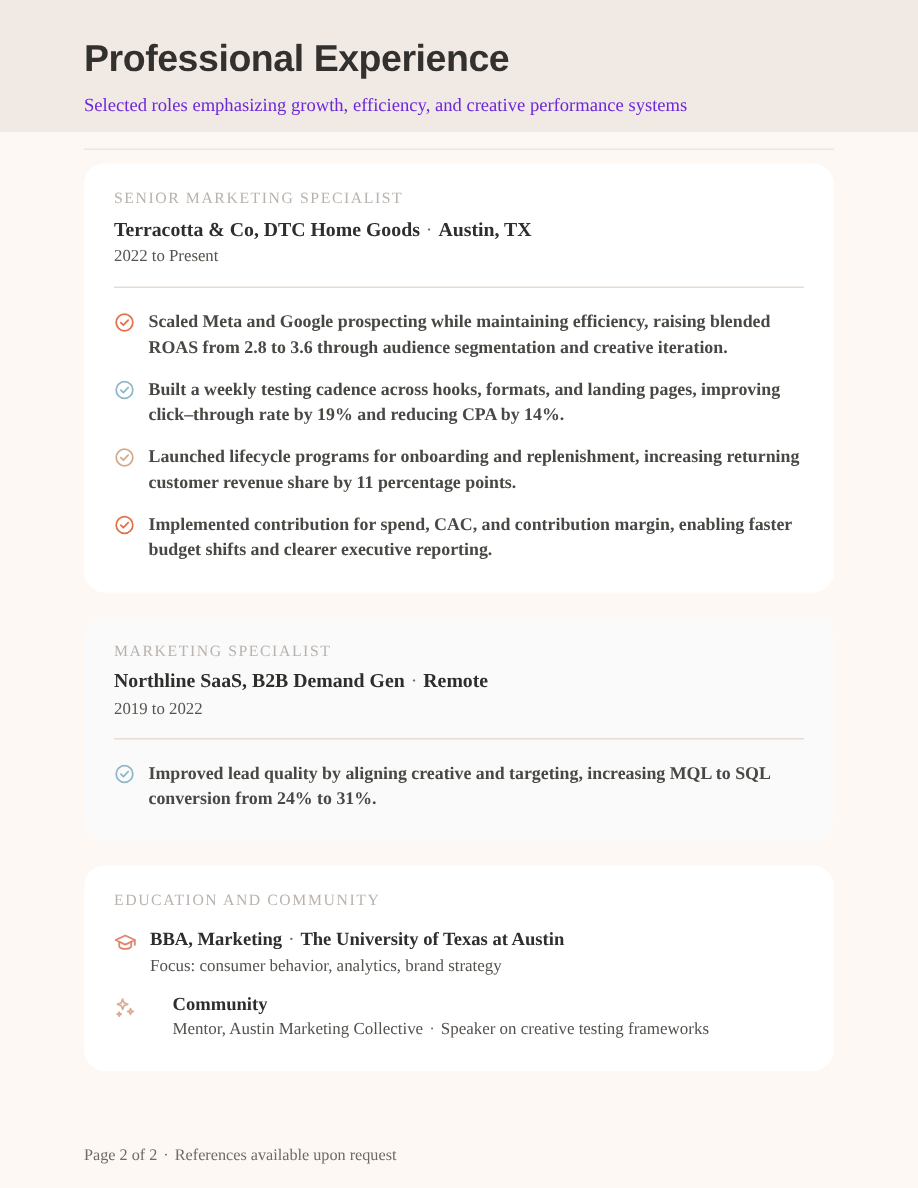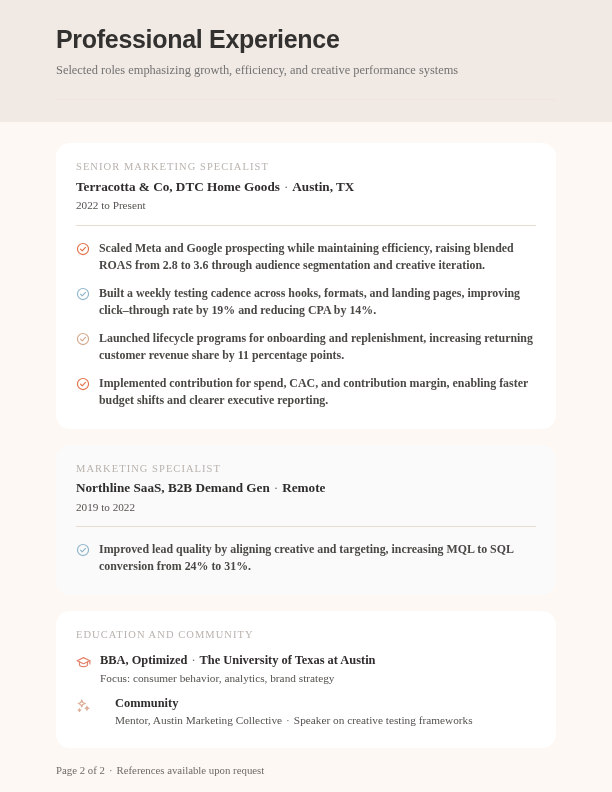--- a/index.html
+++ b/index.html
@@ -12,34 +12,34 @@
     background: #fdf8f4;
     font-family: "Liberation Serif", serif;
     color: #3b3a38;
     position: relative;
   }
 
   
   .header-band {
     background: #f1e9e3;
     padding: 26px 56px 18px 56px;
-    height: 122px;
+    height: 88px;
   }
   .page-title {
     font-family: "Liberation Sans", sans-serif;
     font-size: 25px;
     font-weight: bold;
     color: #32312f;
     letter-spacing: -0.3px;
     margin: 0 0 8px 0;
     line-height: 1.1;
   }
   .page-subtitle {
     font-size: 12.4px;
-    color: #737373;
+    color: #6d28d9;
     margin: 0;
     line-height: 1.3;
   }
   .header-rule {
     position: absolute;
     left: 56px; top: 99px;
     width: 500px; height: 1px;
     background: #f3e3dc;
   }
 
@@ -248,21 +248,21 @@
     <div class="edu-row">
       <span class="edu-icon">
         <svg viewBox="0 0 24 24" fill="none" stroke="#e2836a" stroke-width="1.9" stroke-linecap="round" stroke-linejoin="round">
             <path d="M12 4.2L1.8 9.1 12 14l10.2-4.9L12 4.2z"></path>
             <path d="M5.6 11.1v4.6c0 1.5 2.9 2.9 6.4 2.9s6.4-1.4 6.4-2.9v-4.6"></path>
             <path d="M22.2 9.1v5.1"></path>
           </svg>
       </span>
       <div>
         <div class="edu-primary">
-          <span>BBA, Optimized</span><span class="sep">·</span><span>The University of Texas at Austin</span>
+          <span>BBA, Marketing</span><span class="sep">·</span><span>The University of Texas at Austin</span>
         </div>
         <div class="edu-secondary">Focus: consumer behavior, analytics, brand strategy</div>
       </div>
     </div>
 
     <div class="edu-row">
       <span class="edu-icon">
         <svg viewBox="0 0 24 24" fill="none" stroke="#dcab95" stroke-width="1.8" stroke-linecap="round" stroke-linejoin="round">
             <path d="M9.2 3.2l1.5 4.1 4.1 1.5-4.1 1.5-1.5 4.1-1.5-4.1L3.6 8.8l4.1-1.5z"></path>
             <path d="M17.6 13.4l.85 2.25 2.25.85-2.25.85-.85 2.25-.85-2.25-2.25-.85 2.25-.85z"></path>

